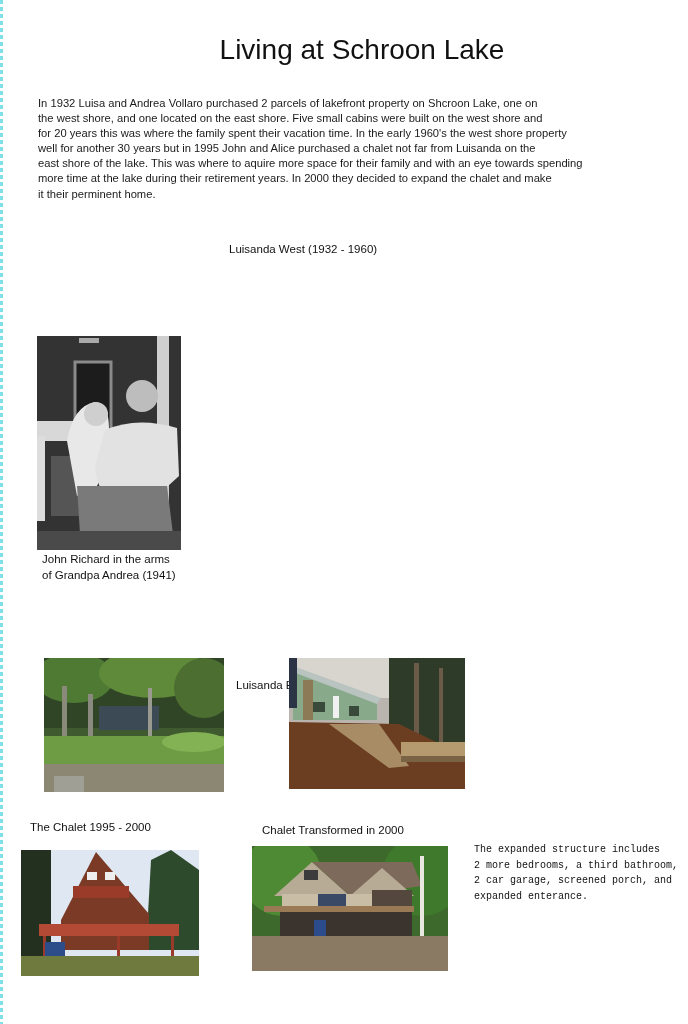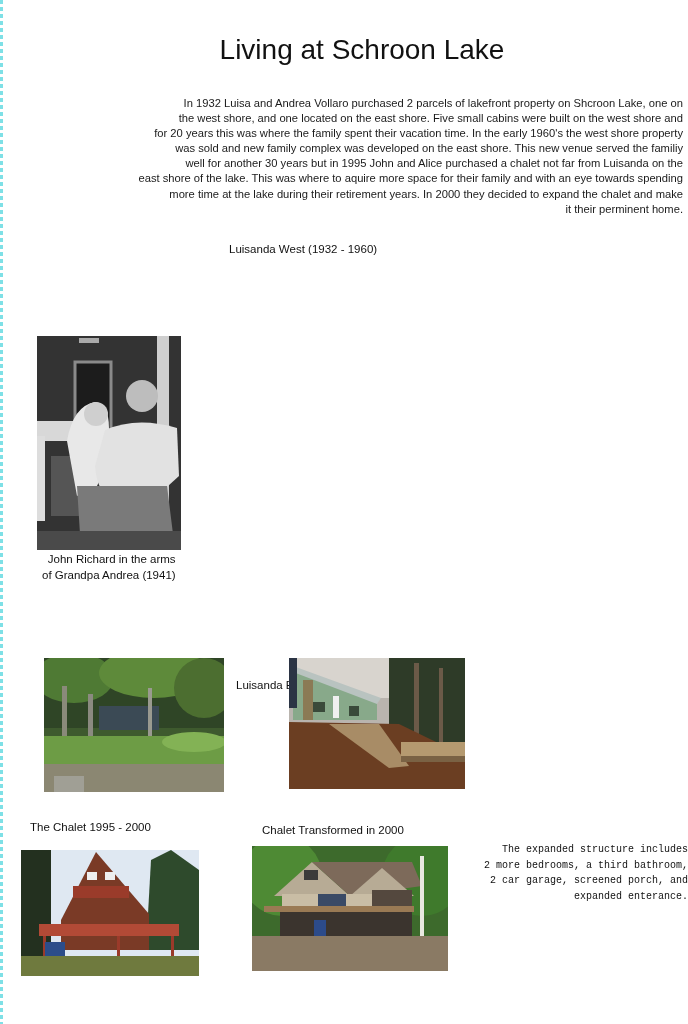--- a/index.html
+++ b/index.html
@@ -5,21 +5,21 @@
   html, body { margin: 0; padding: 0; }
   body {
     width: 688px; height: 1024px; position: relative; overflow: hidden;
     background: #ffffff; color: #111;
     font-family: "DejaVu Sans", "Liberation Sans", sans-serif;
   }
   .left-border {
     position: absolute; left: 0; top: 0; width: 3px; height: 1024px;
     background: repeating-linear-gradient(to bottom, #7ee0e6 0 4px, #ffffff 4px 7px);
   }
-  .abs { position: absolute; text-align: right; }
+  .abs { position: absolute; }
   .title {
     left: 0; width: 724px; top: 34px; text-align: center;
     font-size: 28px; font-weight: normal; color: #111; letter-spacing: 0px;
     font-family: "Liberation Sans", sans-serif;
   }
   .intro {
     left: 38px; top: 96px; width: 645px;
     font-size: 11.2px; line-height: 15.1px; color: #1a1a1a;
     font-family: "Liberation Sans", sans-serif;
   }
@@ -41,21 +41,20 @@
 <body>
 
 <div class="left-border"></div>
 
 <div class="abs title">Living at Schroon Lake</div>
 
 <div class="abs intro">
   <span>In 1932 Luisa and Andrea Vollaro purchased 2 parcels of lakefront property on Shcroon Lake, one on</span>
   <span>the west shore, and one located on the east shore. Five small cabins were built on the west shore and</span>
   <span>for 20 years this was where the family spent their vacation time. In the early 1960's the west shore property</span>
-  <span>was sold and new family complex was developed on the east shore. This new venue served the familiy</span>
   <span>well for another 30 years but in 1995 John and Alice purchased a chalet not far from Luisanda on the</span>
   <span>east shore of the lake. This was where to aquire more space for their family and with an eye towards spending</span>
   <span>more time at the lake during their retirement years. In 2000 they decided to expand the chalet and make</span>
   <span>it their perminent home.</span>
 </div>
 
 <div class="abs caption" style="left:229px; top:243px;">Luisanda West (1932 - 1960)</div>
 
 <div class="photo" style="left:37px; top:336px; width:144px; height:214px;">
   <svg viewBox="0 0 144 214" preserveAspectRatio="none">

